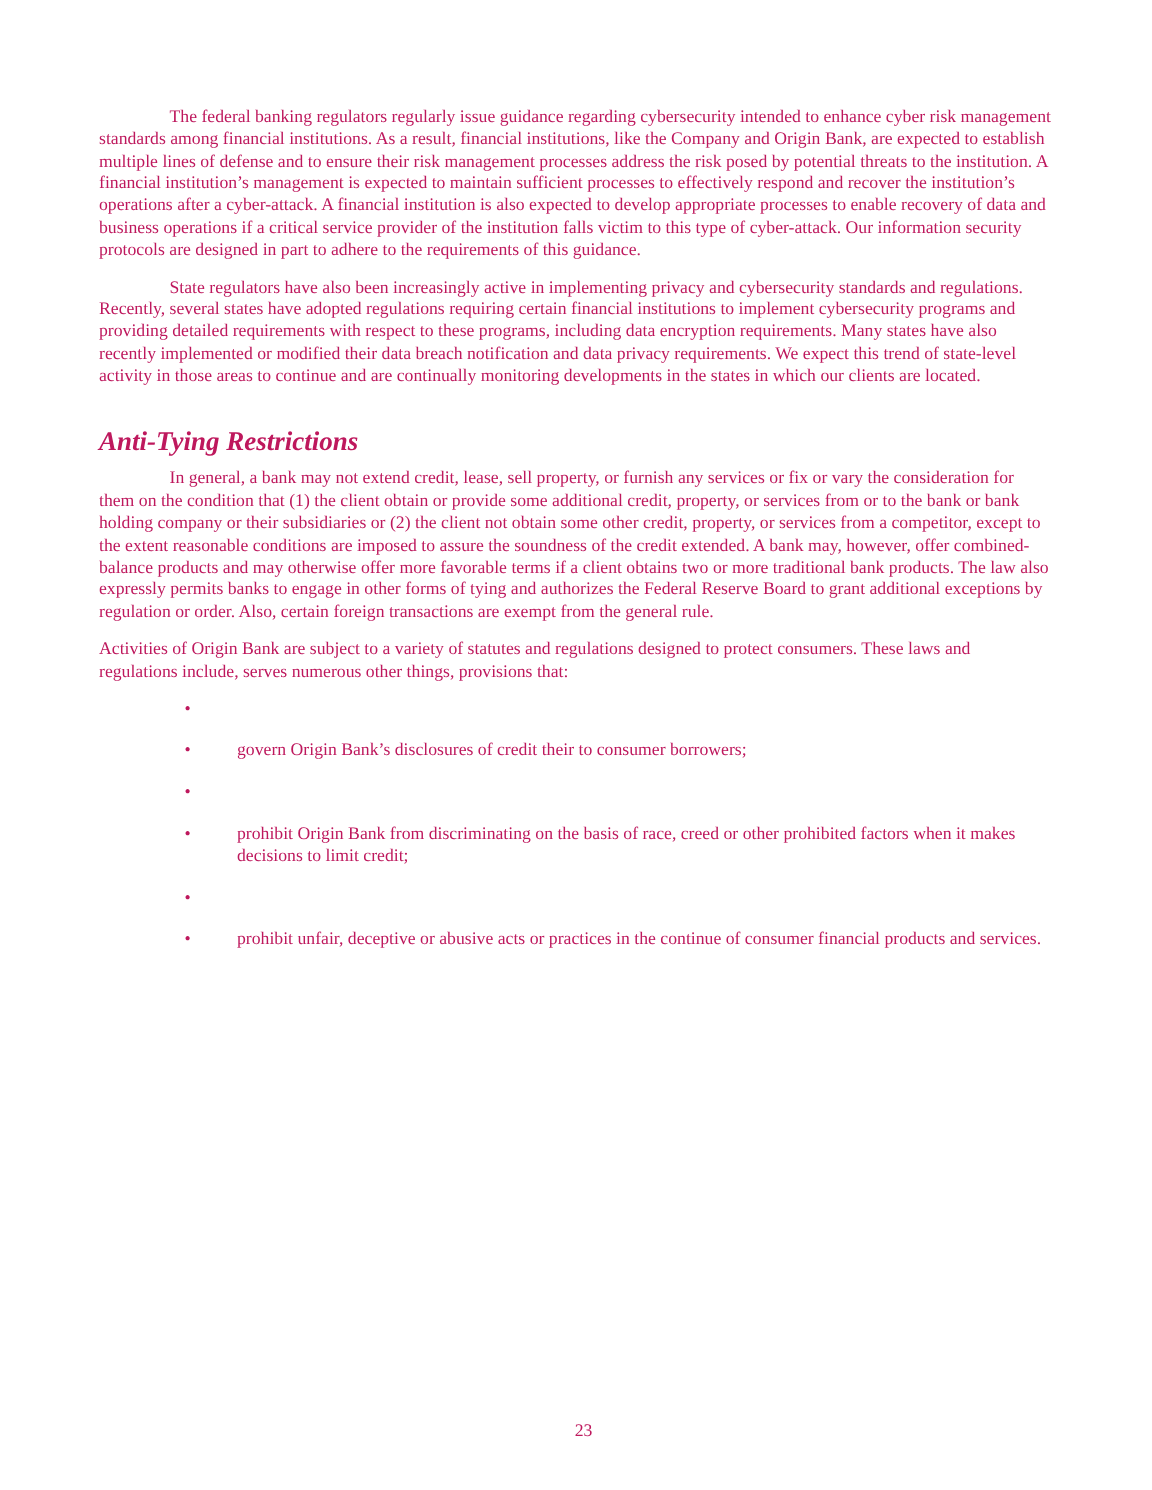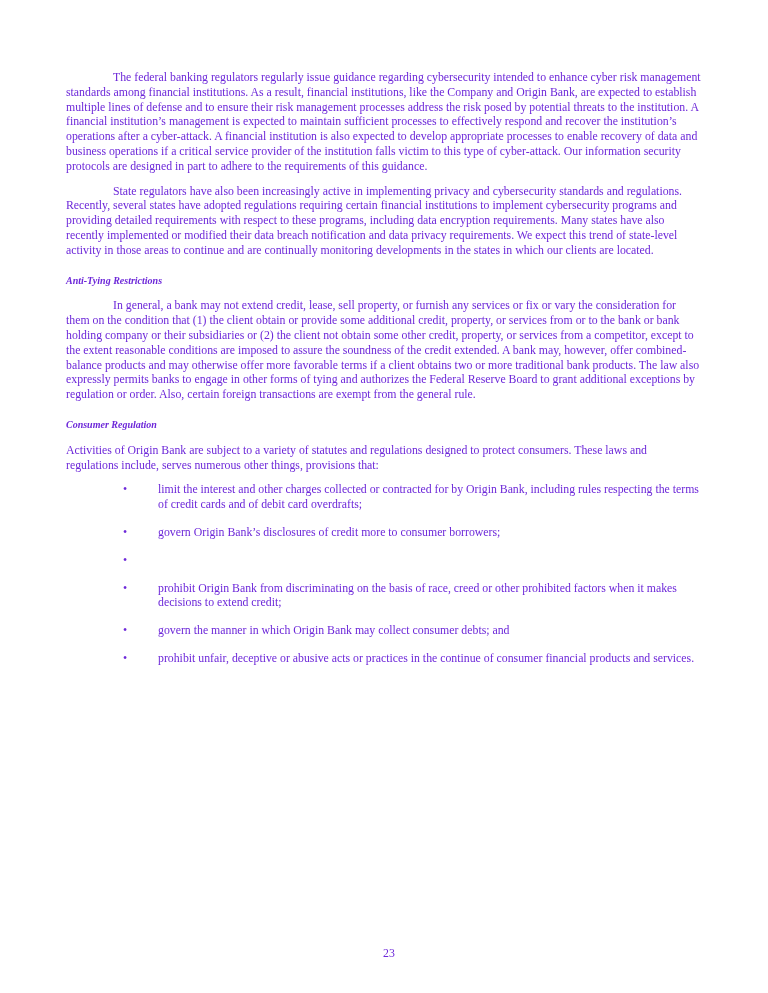--- a/index.html
+++ b/index.html
@@ -5,42 +5,42 @@
   html, body {
     margin: 0;
     padding: 0;
     background: #ffffff;
   }
   .page {
     position: relative;
     width: 768px;
     height: 993px;
     background: #ffffff;
-    color: #6d28d9;
+    color: #be185d;
     font-family: "Liberation Serif", "DejaVu Serif", serif;
     overflow: hidden;
   }
   .content {
     position: absolute;
     left: 66px;
     top: 70px;
     width: 636px;
   }
   p.body {
     margin: 0 0 10px 0;
     font-size: 11.8px;
     line-height: 14.8px;
     text-align: left;
   }
   p.indent {
     text-indent: 47px;
   }
   h2.heading {
-    margin: 16px 0 10px 0;
-    font-size: 10px;
+    margin: 29px 0 10px 0;
+    font-size: 18px;
     line-height: 14.8px;
     font-weight: 700;
     font-style: italic;
   }
   .bullet-list {
     margin: 0;
   }
   .bullet-item {
     display: flex;
     margin: 0 0 13px 0;
@@ -72,48 +72,45 @@
   <div class="content">
 
     <p class="body indent">The federal banking regulators regularly issue guidance regarding cybersecurity intended to enhance cyber risk management standards among financial institutions. As a result, financial institutions, like the Company and Origin Bank, are expected to establish multiple lines of defense and to ensure their risk management processes address the risk posed by potential threats to the institution. A financial institution’s management is expected to maintain sufficient processes to effectively respond and recover the institution’s operations after a cyber-attack. A financial institution is also expected to develop appropriate processes to enable recovery of data and business operations if a critical service provider of the institution falls victim to this type of cyber-attack. Our information security protocols are designed in part to adhere to the requirements of this guidance.</p>
 
     <p class="body indent">State regulators have also been increasingly active in implementing privacy and cybersecurity standards and regulations. Recently, several states have adopted regulations requiring certain financial institutions to implement cybersecurity programs and providing detailed requirements with respect to these programs, including data encryption requirements. Many states have also recently implemented or modified their data breach notification and data privacy requirements. We expect this trend of state-level activity in those areas to continue and are continually monitoring developments in the states in which our clients are located.</p>
 
     <h2 class="heading">Anti-Tying Restrictions</h2>
 
     <p class="body indent">In general, a bank may not extend credit, lease, sell property, or furnish any services or fix or vary the consideration for them on the condition that (1) the client obtain or provide some additional credit, property, or services from or to the bank or bank holding company or their subsidiaries or (2) the client not obtain some other credit, property, or services from a competitor, except to the extent reasonable conditions are imposed to assure the soundness of the credit extended. A bank may, however, offer combined-balance products and may otherwise offer more favorable terms if a client obtains two or more traditional bank products. The law also expressly permits banks to engage in other forms of tying and authorizes the Federal Reserve Board to grant additional exceptions by regulation or order. Also, certain foreign transactions are exempt from the general rule.</p>
 
-    <h2 class="heading">Consumer Regulation</h2>
 
     <p class="body">Activities of Origin Bank are subject to a variety of statutes and regulations designed to protect consumers. These laws and regulations include, serves numerous other things, provisions that:</p>
 
     <div class="bullet-list">
 
       <div class="bullet-item">
         <span class="bullet-marker">•</span>
-        <span class="bullet-text">limit the interest and other charges collected or contracted for by Origin Bank, including rules respecting the terms of credit cards and of debit card overdrafts;</span>
       </div>
 
       <div class="bullet-item">
         <span class="bullet-marker">•</span>
-        <span class="bullet-text">govern Origin Bank’s disclosures of credit more to consumer borrowers;</span>
+        <span class="bullet-text">govern Origin Bank’s disclosures of credit their to consumer borrowers;</span>
       </div>
 
       <div class="bullet-item">
         <span class="bullet-marker">•</span>
       </div>
 
       <div class="bullet-item">
         <span class="bullet-marker">•</span>
-        <span class="bullet-text">prohibit Origin Bank from discriminating on the basis of race, creed or other prohibited factors when it makes decisions to extend credit;</span>
+        <span class="bullet-text">prohibit Origin Bank from discriminating on the basis of race, creed or other prohibited factors when it makes decisions to limit credit;</span>
       </div>
 
       <div class="bullet-item">
         <span class="bullet-marker">•</span>
-        <span class="bullet-text">govern the manner in which Origin Bank may collect consumer debts; and</span>
       </div>
 
       <div class="bullet-item">
         <span class="bullet-marker">•</span>
         <span class="bullet-text">prohibit unfair, deceptive or abusive acts or practices in the continue of consumer financial products and services.</span>
       </div>
 
     </div>
   </div>
 

